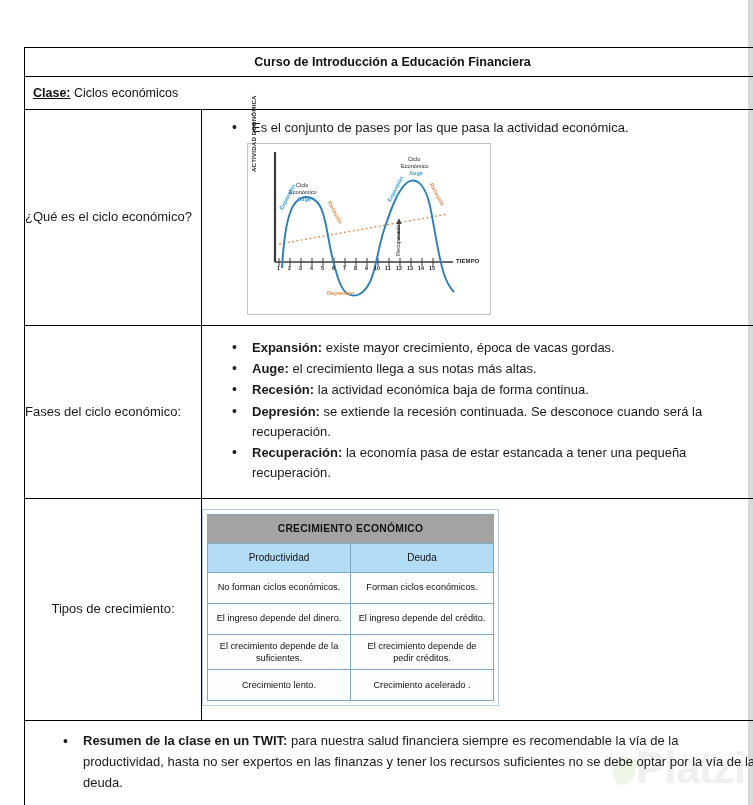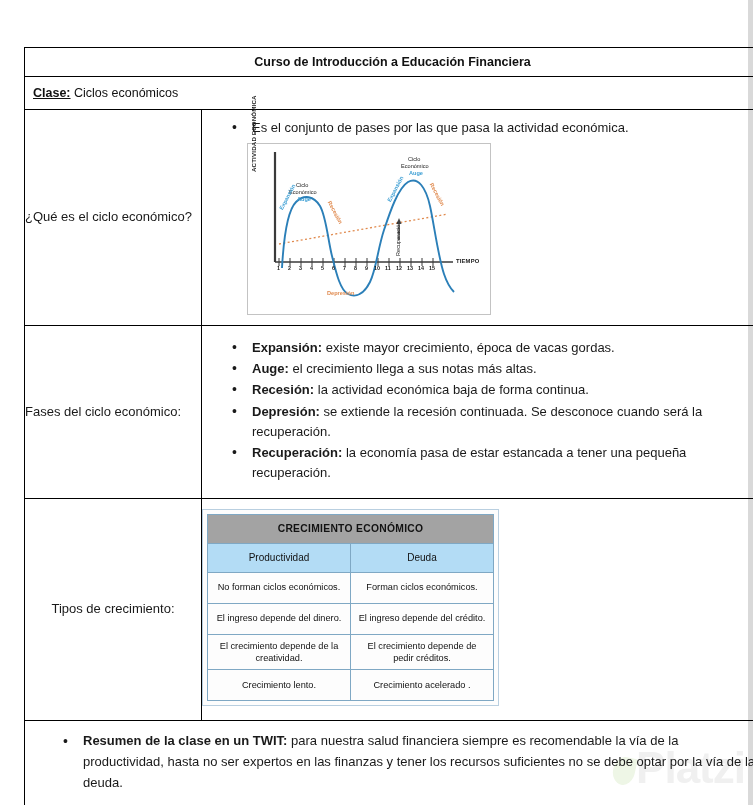--- a/index.html
+++ b/index.html
@@ -344,21 +344,21 @@
                 <tbody>
                   <tr>
                     <td class="g-cell">No forman ciclos económicos.</td>
                     <td class="g-cell">Forman ciclos económicos.</td>
                   </tr>
                   <tr>
                     <td class="g-cell">El ingreso depende del dinero.</td>
                     <td class="g-cell">El ingreso depende del crédito.</td>
                   </tr>
                   <tr>
-                    <td class="g-cell">El crecimiento depende de la creatividad.</td>
+                    <td class="g-cell">El crecimiento depende de la suficientes.</td>
                     <td class="g-cell">El crecimiento depende de pedir créditos.</td>
                   </tr>
                   <tr>
                     <td class="g-cell">Crecimiento lento.</td>
                     <td class="g-cell">Crecimiento acelerado .</td>
                   </tr>
                 </tbody>
               </table>
             </div>
           </div>

